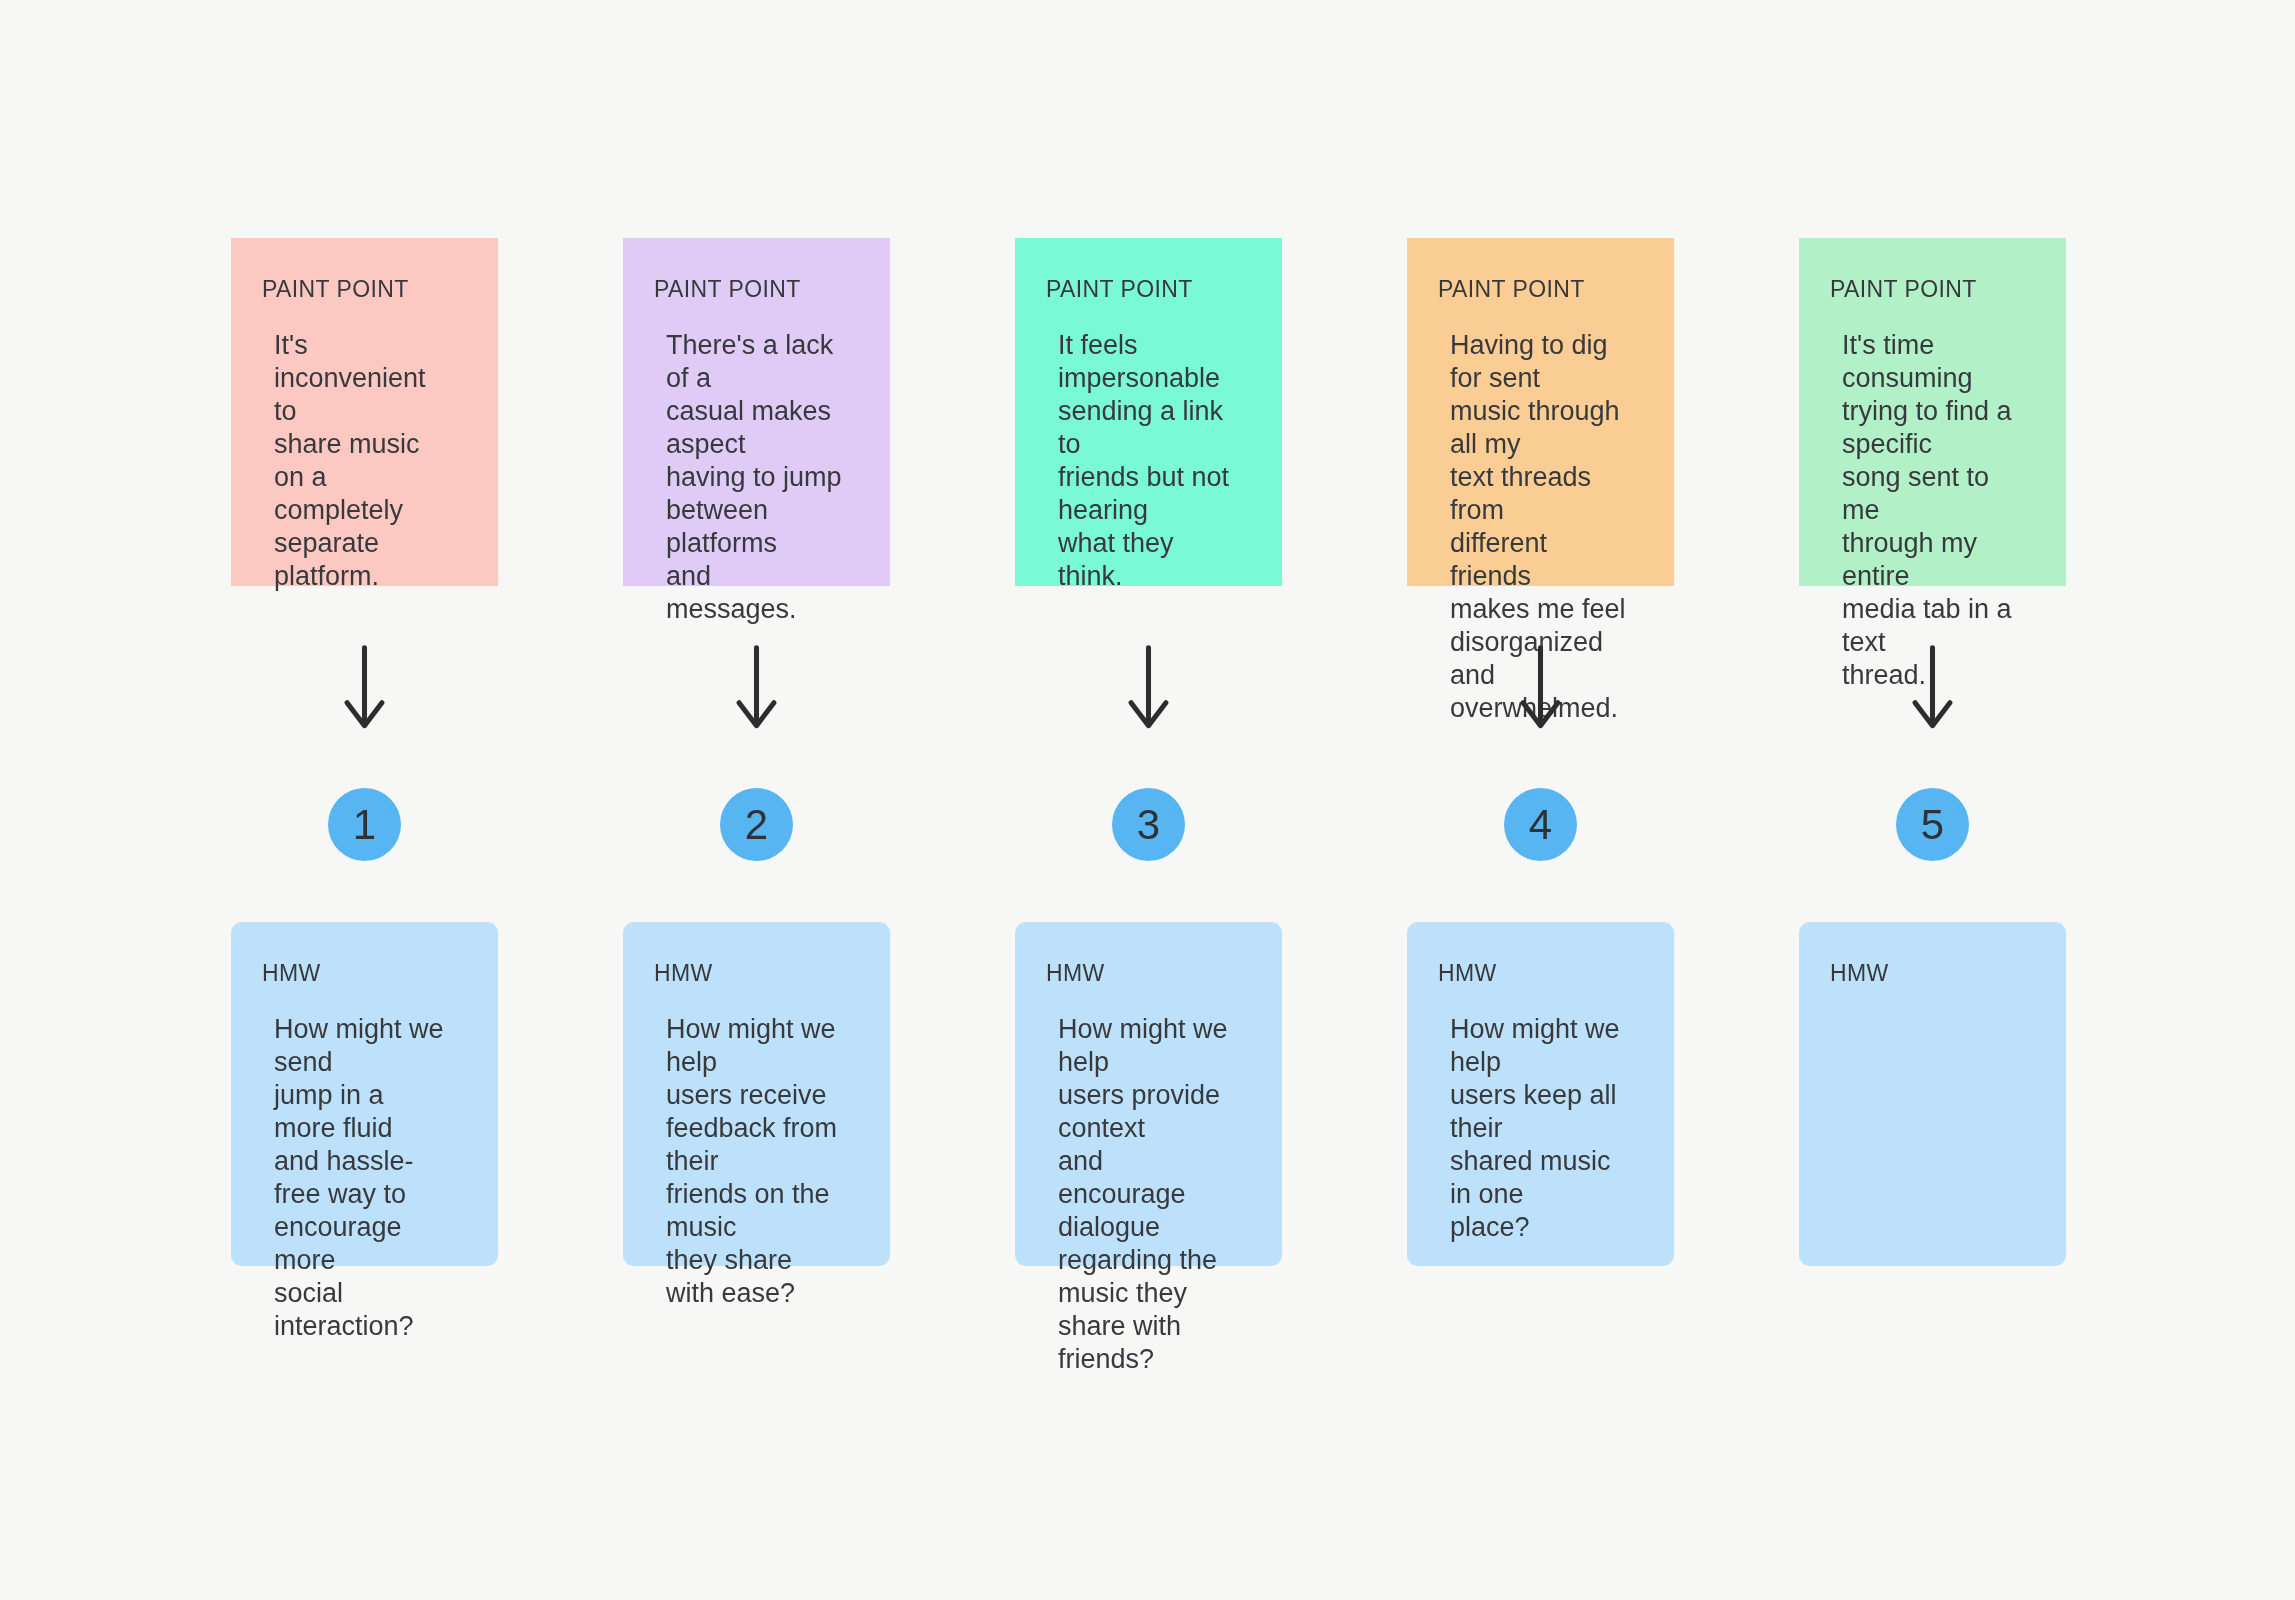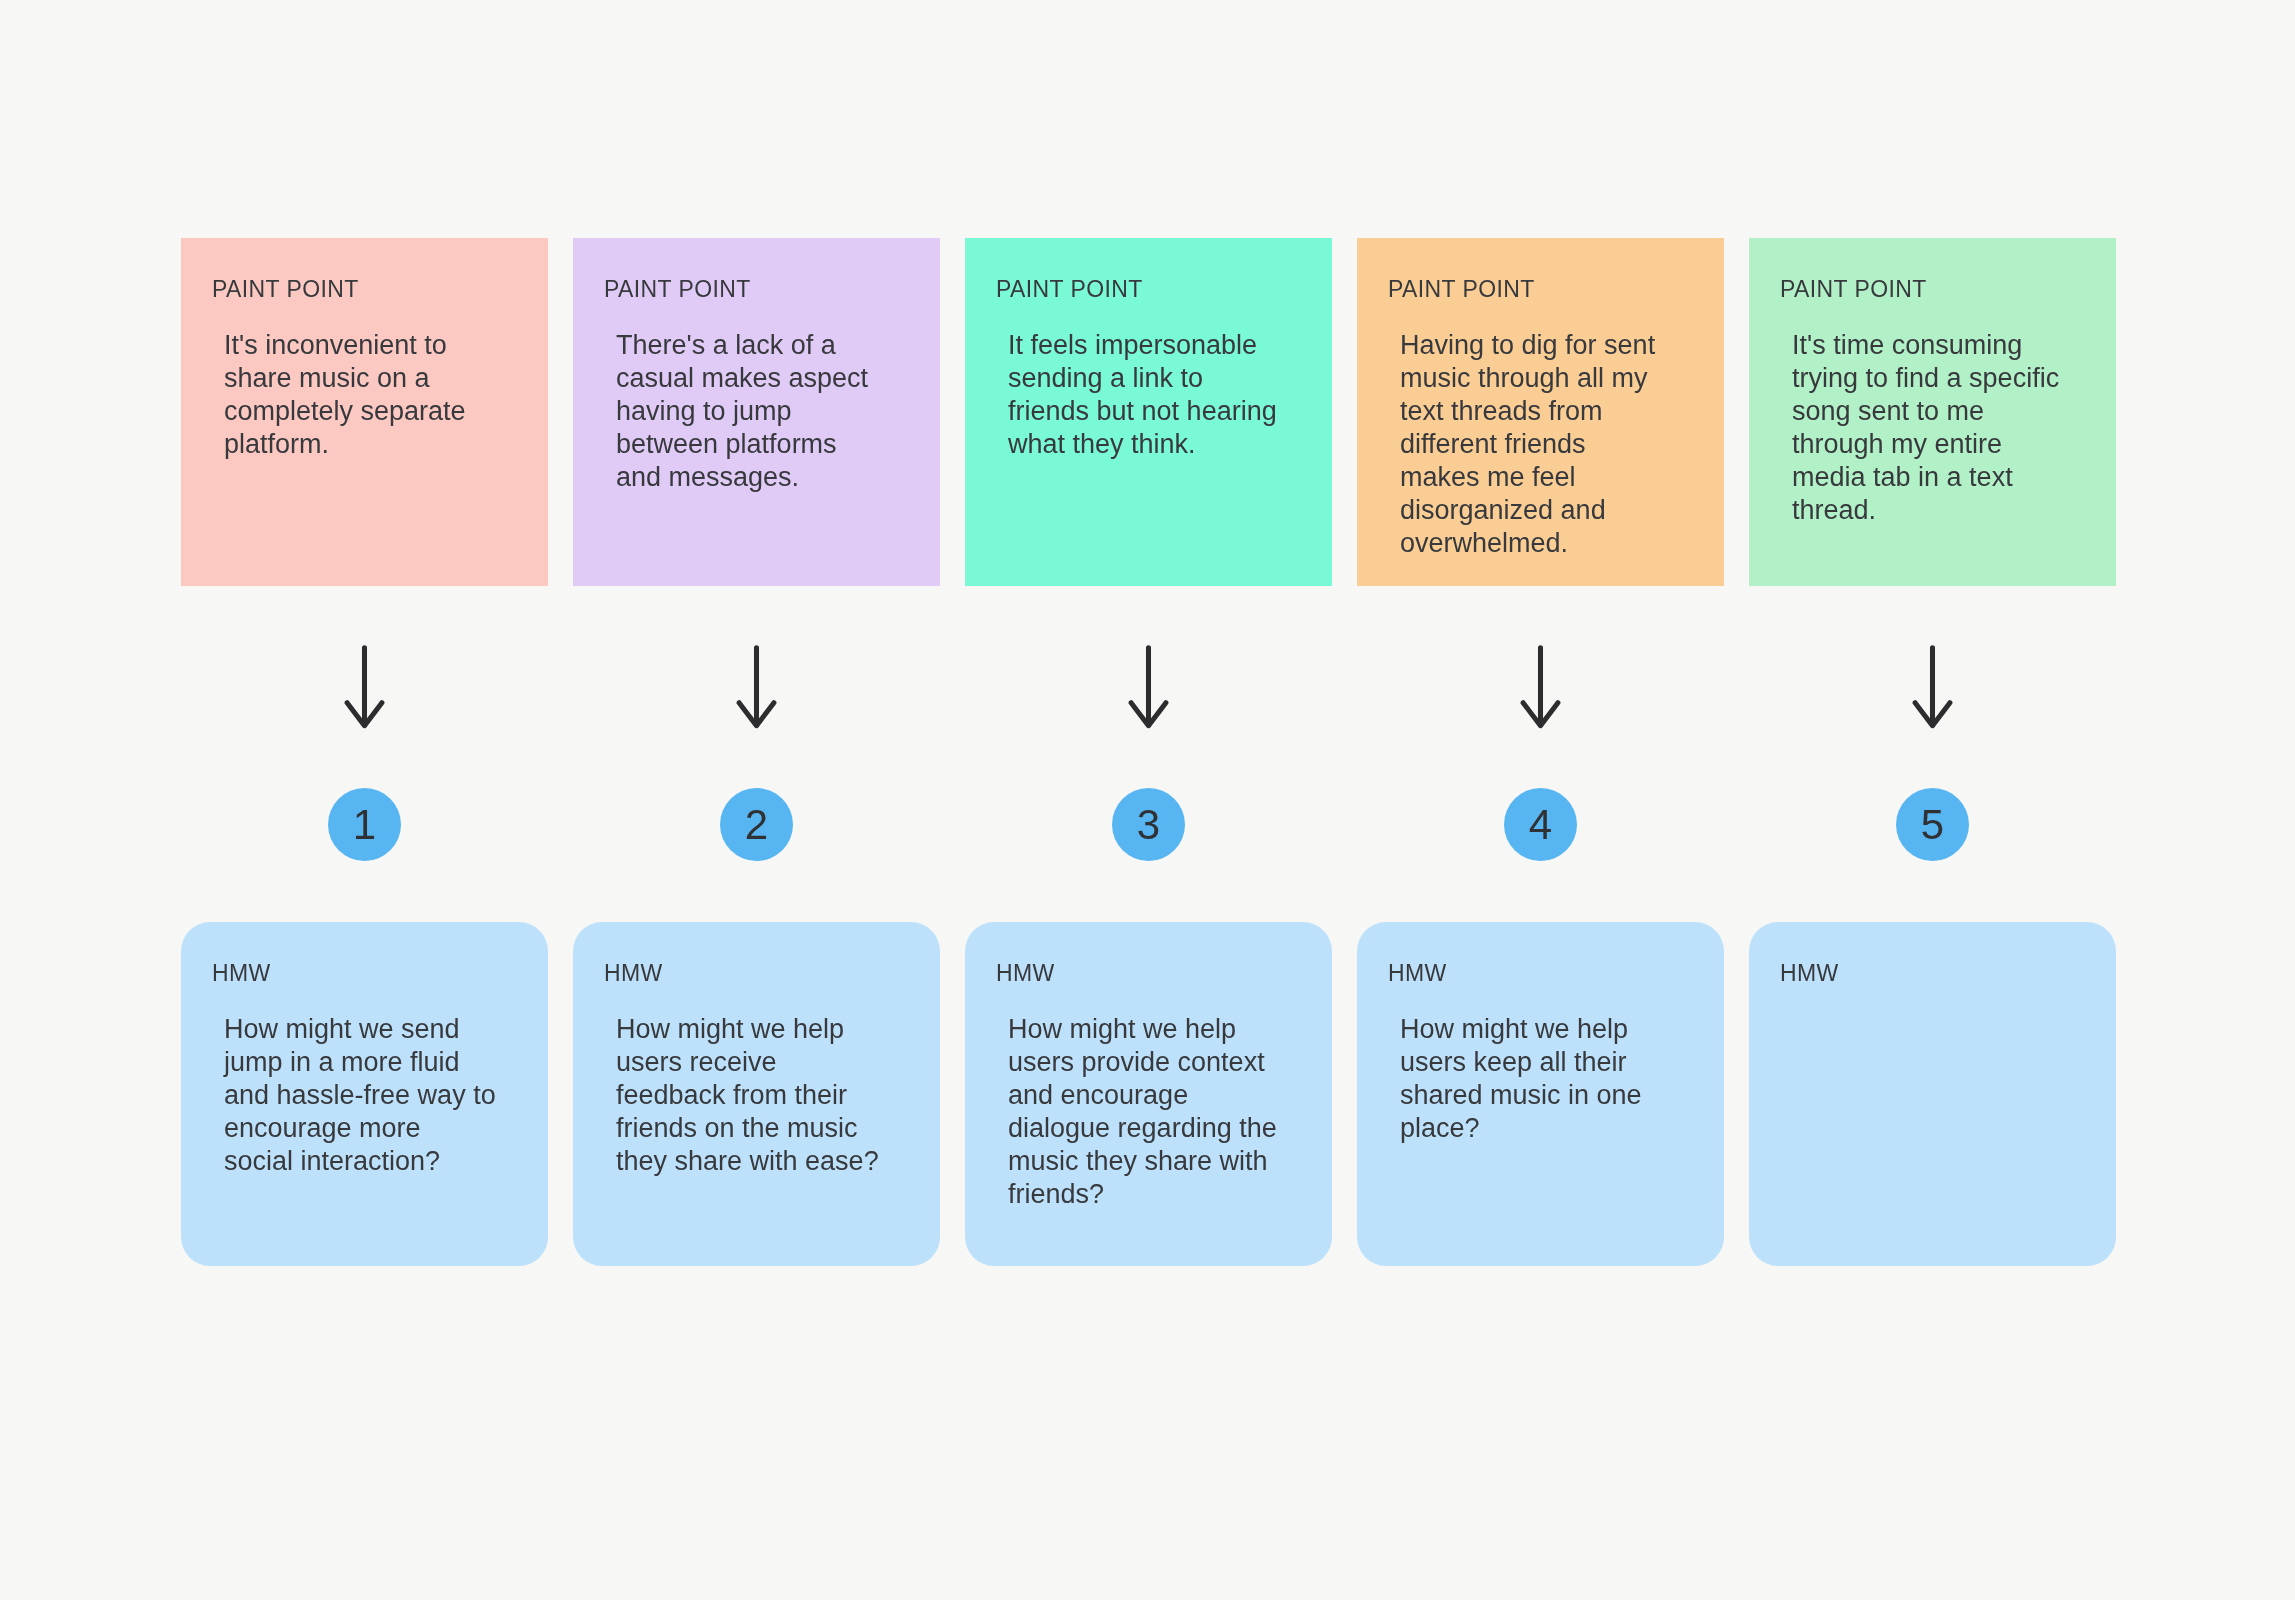--- a/index.html
+++ b/index.html
@@ -23,25 +23,25 @@
     gap: 57px;
   }
   .column {
     width: 335px;
     display: flex;
     flex-direction: column;
     align-items: center;
   }
   .card {
     box-sizing: border-box;
-    width: 367px;
+    width: 267px;
     padding: 38px 34px 26px 31px;
   }
   .pain-card { height: 348px; }
-  .hmw-card  { height: 344px; border-radius: 29px; margin-top: 61px; }
+  .hmw-card  { height: 344px; border-radius: 11px; margin-top: 61px; }
   .card-label {
     margin: 0 0 25px 0;
     font-size: 23px;
     font-weight: 400;
     letter-spacing: 0.4px;
     line-height: 27.5px;
   }
   .card-text {
     margin: 12px;
     font-size: 27px;

